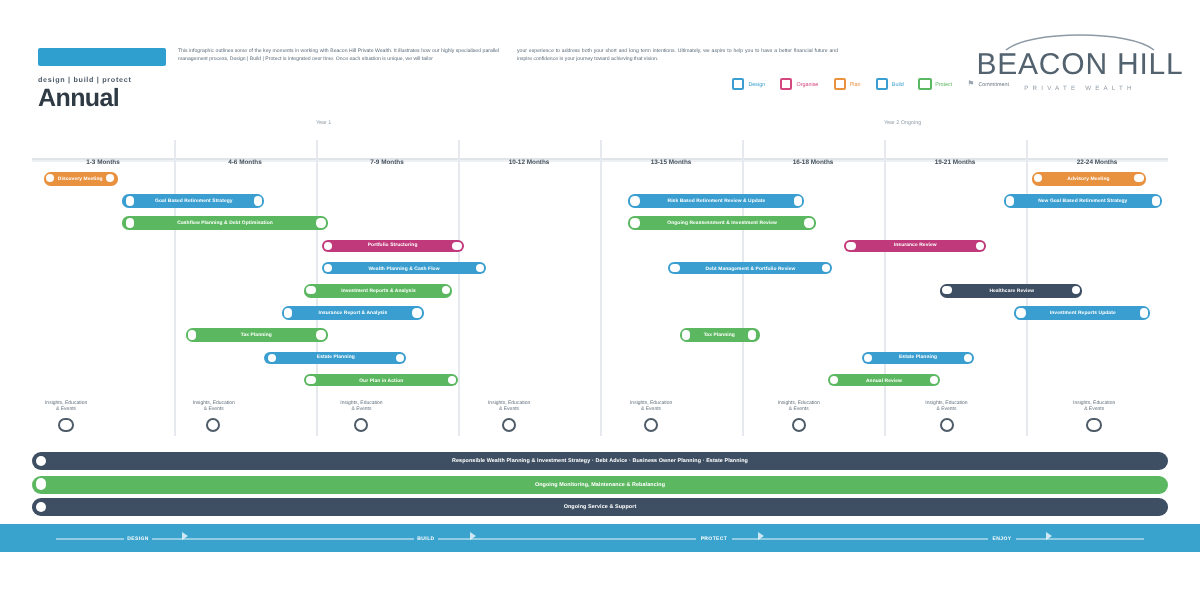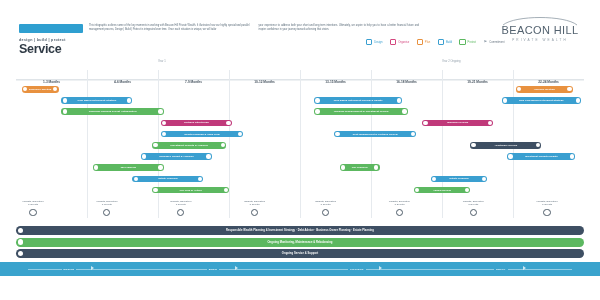--- a/index.html
+++ b/index.html
@@ -18,21 +18,21 @@
   .brandbar{width:64px;height:9px;background:#2f9fd0;border-radius:1px;}
   .tagline{margin-top:5px;font-size:3.6px;letter-spacing:.35px;color:#4b5a68;font-weight:700;}
   .roadmap{margin-top:1px;font-size:12.5px;font-weight:700;letter-spacing:-.3px;color:#2f3a45;line-height:1;}
 
   .introwrap{position:absolute;left:89px;top:24px;width:330px;display:flex;gap:9px;}
   .introcol{flex:1;}
   .introcol p{margin:0;font-size:2.55px;line-height:1.58;color:#5a6b79;text-align:justify;}
 
   .logo{position:absolute;right:8px;top:14px;width:104px;text-align:center;}
   .logo .swoosh{display:block;margin:0 auto;}
-  .logo .lname{font-size:11px;letter-spacing:.4px;color:#53626f;font-weight:400;line-height:1;margin-top:-1px;}
+  .logo .lname{font-size:15px;letter-spacing:.4px;color:#53626f;font-weight:400;line-height:1;margin-top:-1px;}
   .logo .lsub{font-size:3.1px;letter-spacing:2.1px;color:#8e9aa5;margin-top:2px;}
 
   
   .legend{position:absolute;left:366px;top:39px;display:flex;align-items:center;gap:7.5px;}
   .lg{display:flex;align-items:center;gap:2px;}
   .lg .sw{width:4.2px;height:4.2px;border-radius:1px;border:1.1px solid #999;background:#fff;}
   .lg .lb{font-size:2.7px;color:#6a7783;white-space:nowrap;}
   .lg .flag{font-size:4px;line-height:1;color:#9aa6b1;}
 
   
@@ -71,21 +71,21 @@
 </head>
 <body>
 
 <div class="page">
 
   <div class="header">
 
     <div class="brandblock">
       <div class="brandbar"></div>
       <div class="tagline">design | build | protect</div>
-      <div class="roadmap">Service</div>
+      <div class="roadmap">Annual</div>
     </div>
 
     <div class="introwrap">
       <div class="introcol">
         <p>This infographic outlines some of the key moments in working with Beacon Hill Private Wealth. It illustrates how our highly specialised parallel management process, Design | Build | Protect is integrated over time. Once each situation is unique, we will tailor</p>
       </div>
       <div class="introcol">
         <p>your experience to address both your short and long term intentions. Ultimately, we aspire to help you to have a better financial future and inspire confidence in your journey toward achieving that vision.</p>
       </div>
     </div>

